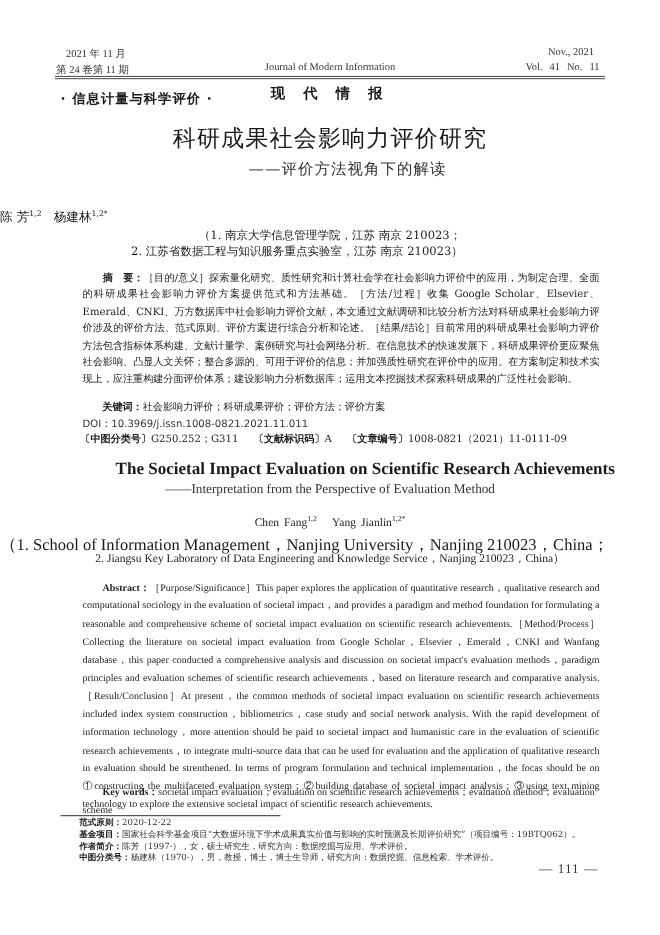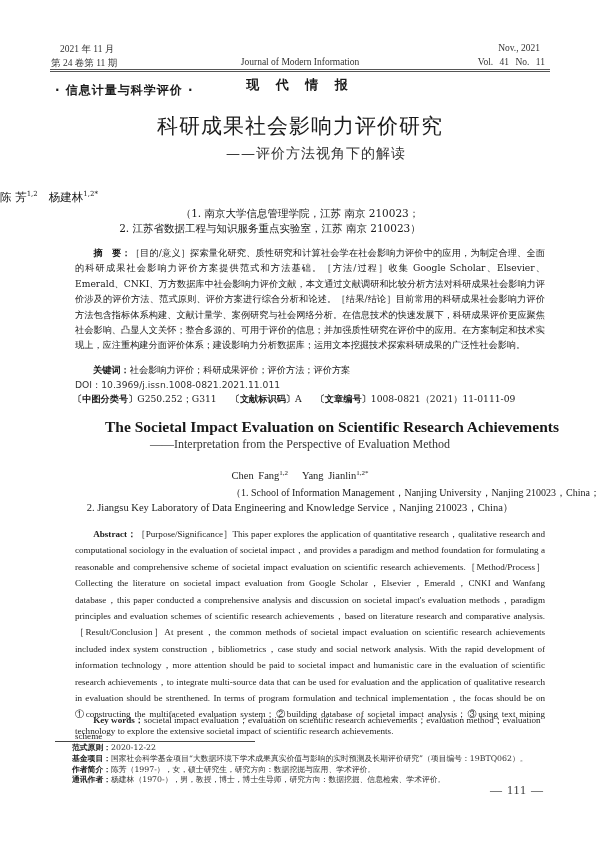--- a/index.html
+++ b/index.html
@@ -28,21 +28,21 @@
   .abstract-cn b { font-family: "DejaVu Sans", sans-serif; }
   .kw-cn { left: 93px; top: 364px; font-size: 9.2px; }
   .kw-cn b { font-family: "DejaVu Sans", sans-serif; }
   .doi { left: 75px; top: 379px; font-family: "DejaVu Sans", sans-serif; font-size: 9.2px; color: #333; }
   .clc { left: 73px; top: 393px; font-size: 9.2px; }
   .clc b { font-family: "DejaVu Sans", sans-serif; }
   .clc .sp { display: inline-block; width: 14px; }
   .title-en { left: 0; width: 600px; top: 418px; text-align: center; font-family: "Liberation Serif", serif; font-weight: bold; font-size: 15.5px; margin-left: 32px; }
   .subtitle-en { left: 0; width: 600px; top: 437px; text-align: center; font-family: "Liberation Serif", serif; font-size: 12px; color: #333; }
   .authors-en { left: 0; width: 600px; top: 470px; text-align: center; font-family: "Liberation Serif", serif; font-size: 10.5px; word-spacing: 2px; }
-  .aff-en1 { left: 0; width: 600px; top: 486px; text-align: right; font-family: "Liberation Serif", serif; font-size: 10px; }
+  .aff-en1 { left: 0; width: 600px; top: 486px; text-align: left; font-family: "Liberation Serif", serif; font-size: 15px; }
   .aff-en2 { left: 0; width: 600px; top: 501px; text-align: center; font-family: "Liberation Serif", serif; font-size: 10.5px; }
   .abstract-en { left: 75px; width: 470px; top: 526px; font-family: "Liberation Serif", serif; font-size: 9.1px; line-height: 16.4px; text-align: justify; text-indent: 2em; }
   .kw-en { left: 75px; width: 470px; top: 712px; font-family: "Liberation Serif", serif; font-size: 9.1px; line-height: 16px; text-indent: 2em; }
   .fn-rule { left: 55px; width: 200px; top: 741px; border-top: 1px solid #444; }
   .footnotes { left: 72px; top: 743px; font-size: 7.8px; line-height: 10.8px; color: #333; }
   .footnotes b { font-family: "DejaVu Sans", sans-serif; color: #222; }
   .pageno { left: 490px; top: 783px; font-family: "Liberation Serif", serif; font-size: 12px; color: #333; letter-spacing: 1px; }
 </style>
 </head>
 <body>
@@ -86,16 +86,16 @@
 
 <div class="abs abstract-en"><b>Abstract：</b><span>［Purpose/Significance］This paper explores the application of quantitative research，qualitative research and computational sociology in the evaluation of societal impact，and provides a paradigm and method foundation for formulating a reasonable and comprehensive scheme of societal impact evaluation on scientific research achievements.［Method/Process］Collecting the literature on societal impact evaluation from Google Scholar，Elsevier，Emerald，CNKI and Wanfang database，this paper conducted a comprehensive analysis and discussion on societal impact's evaluation methods，paradigm principles and evaluation schemes of scientific research achievements，based on literature research and comparative analysis.［Result/Conclusion］At present，the common methods of societal impact evaluation on scientific research achievements included index system construction，bibliometrics，case study and social network analysis. With the rapid development of information technology，more attention should be paid to societal impact and humanistic care in the evaluation of scientific research achievements，to integrate multi-source data that can be used for evaluation and the application of qualitative research in evaluation should be strenthened. In terms of program formulation and technical implementation，the focas should be on ①constructing the multifaceted evaluation system；②building database of societal impact analysis；③using text mining technology to explore the extensive societal impact of scientific research achievements.</span></div>
 
 <div class="abs kw-en"><b>Key words：</b><span>societal impact evaluation；evaluation on scientific research achievements；evaluation method；evaluation scheme</span></div>
 
 <div class="abs fn-rule"></div>
 <div class="abs footnotes">
   <div><b>范式原则：</b><span>2020-12-22</span></div>
   <div><b>基金项目：</b><span>国家社会科学基金项目“大数据环境下学术成果真实价值与影响的实时预测及长期评价研究”（项目编号：19BTQ062）。</span></div>
   <div><b>作者简介：</b><span>陈芳（1997-），女，硕士研究生，研究方向：数据挖掘与应用、学术评价。</span></div>
-  <div><b>通讯作者：</b><span>杨建林（1970-），男，教授，博士，博士生导师，研究方向：数据挖掘、信息检索、学术评价。</span></div>
+  <div><b>中图分类号：</b><span>杨建林（1970-），男，教授，博士，博士生导师，研究方向：数据挖掘、信息检索、学术评价。</span></div>
 </div>
 
 <div class="abs pageno">— 111 —</div>
 
 </body></html>

